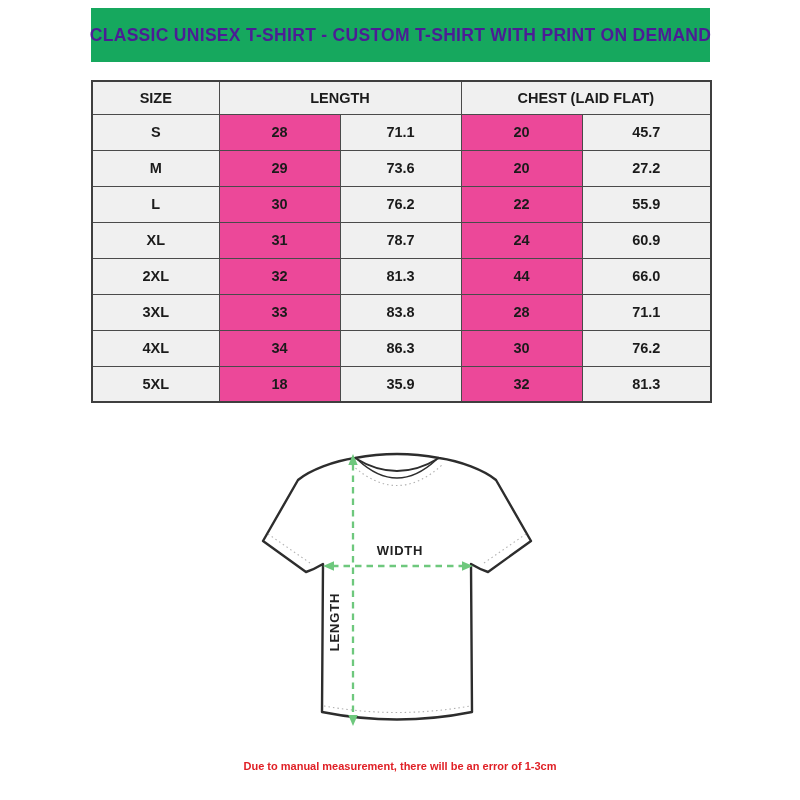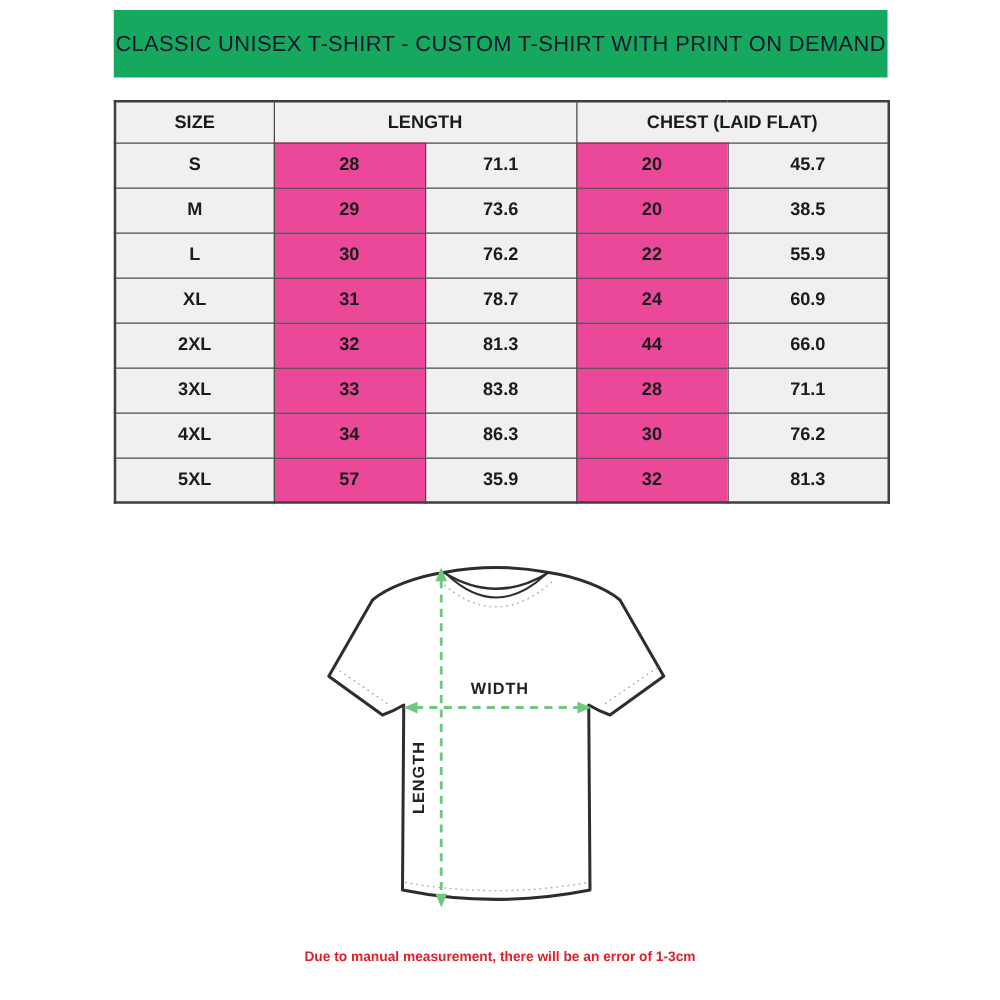--- a/index.html
+++ b/index.html
@@ -18,23 +18,23 @@
   .banner {
     position: absolute;
     left: 91px; top: 8px;
     width: 619px; height: 54px;
     background: #16a85e;
     display: flex;
     align-items: center;
     justify-content: center;
   }
   .banner span {
-    color: #0f172a;
+    color: #4c1d95;
     font-size: 17.5px;
-    font-weight: 400;
+    font-weight: 700;
     letter-spacing: 0.3px;
     text-transform: uppercase;
     white-space: nowrap;
   }
 
   
   table.size-table {
     position: absolute;
     left: 91px; top: 80px;
     width: 619px;
@@ -114,21 +114,21 @@
           <td class="cell-in">28</td>
           <td class="cell-cm">71.1</td>
           <td class="cell-in">20</td>
           <td class="cell-cm">45.7</td>
         </tr>
         <tr>
           <th>M</th>
           <td class="cell-in">29</td>
           <td class="cell-cm">73.6</td>
           <td class="cell-in">20</td>
-          <td class="cell-cm">38.5</td>
+          <td class="cell-cm">27.2</td>
         </tr>
         <tr>
           <th>L</th>
           <td class="cell-in">30</td>
           <td class="cell-cm">76.2</td>
           <td class="cell-in">22</td>
           <td class="cell-cm">55.9</td>
         </tr>
         <tr>
           <th>XL</th>
@@ -153,21 +153,21 @@
         </tr>
         <tr>
           <th>4XL</th>
           <td class="cell-in">34</td>
           <td class="cell-cm">86.3</td>
           <td class="cell-in">30</td>
           <td class="cell-cm">76.2</td>
         </tr>
         <tr>
           <th>5XL</th>
-          <td class="cell-in">57</td>
+          <td class="cell-in">18</td>
           <td class="cell-cm">35.9</td>
           <td class="cell-in">32</td>
           <td class="cell-cm">81.3</td>
         </tr>
       </tbody>
   </table>
 
   <div class="diagram">
     <svg viewBox="-10 -10 291 297">
 

